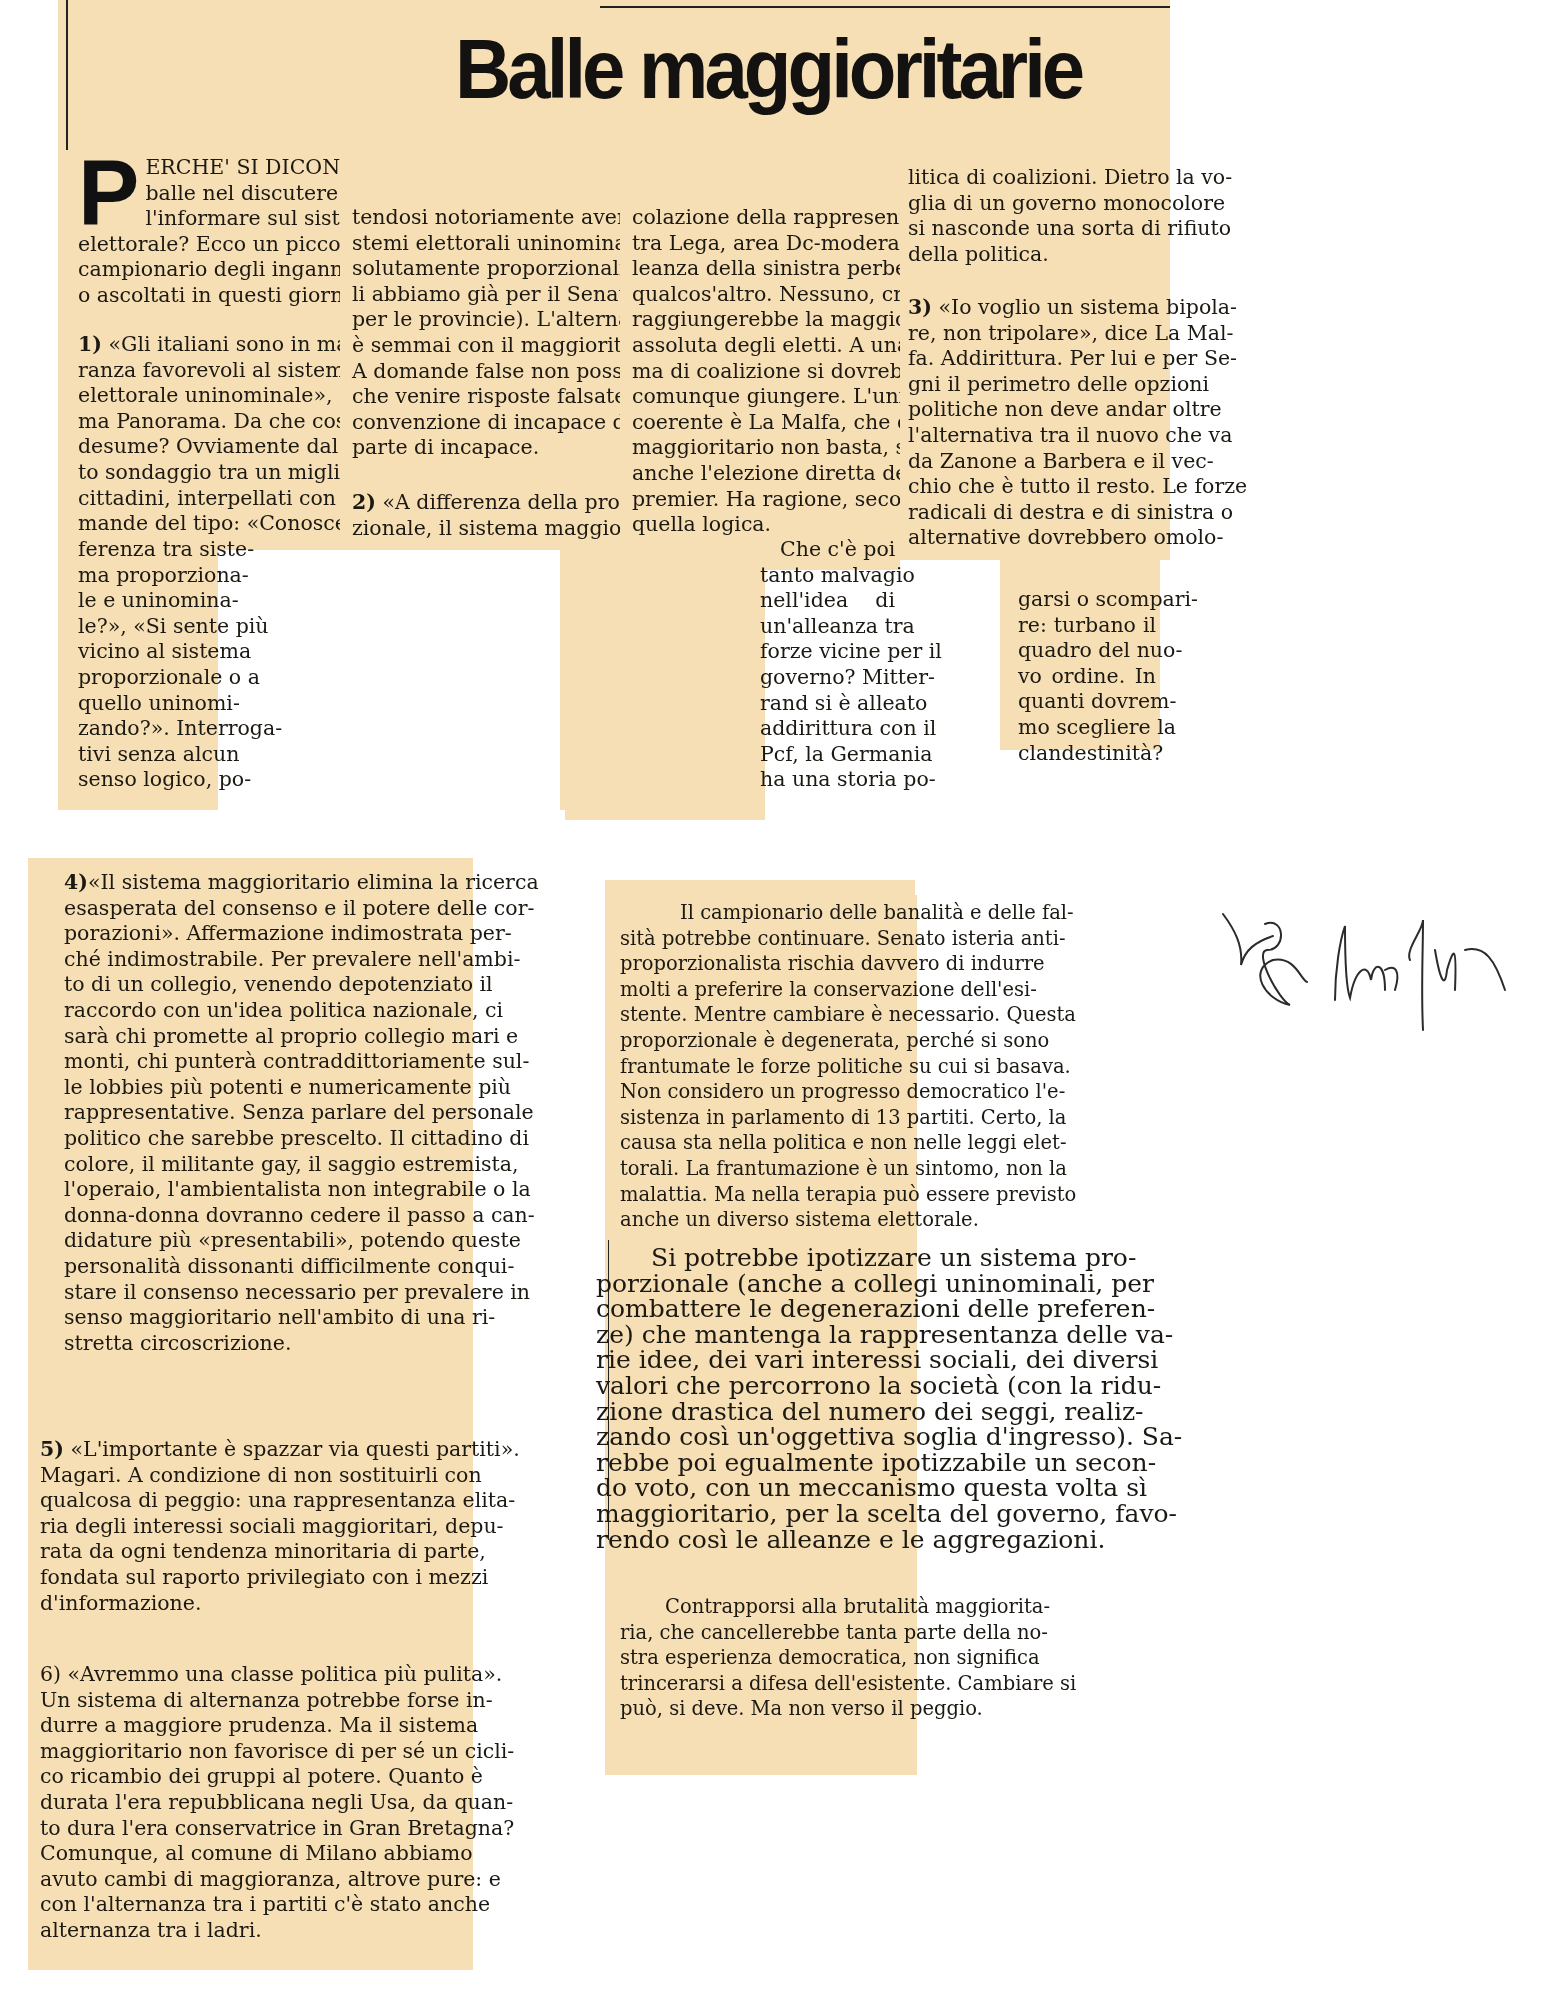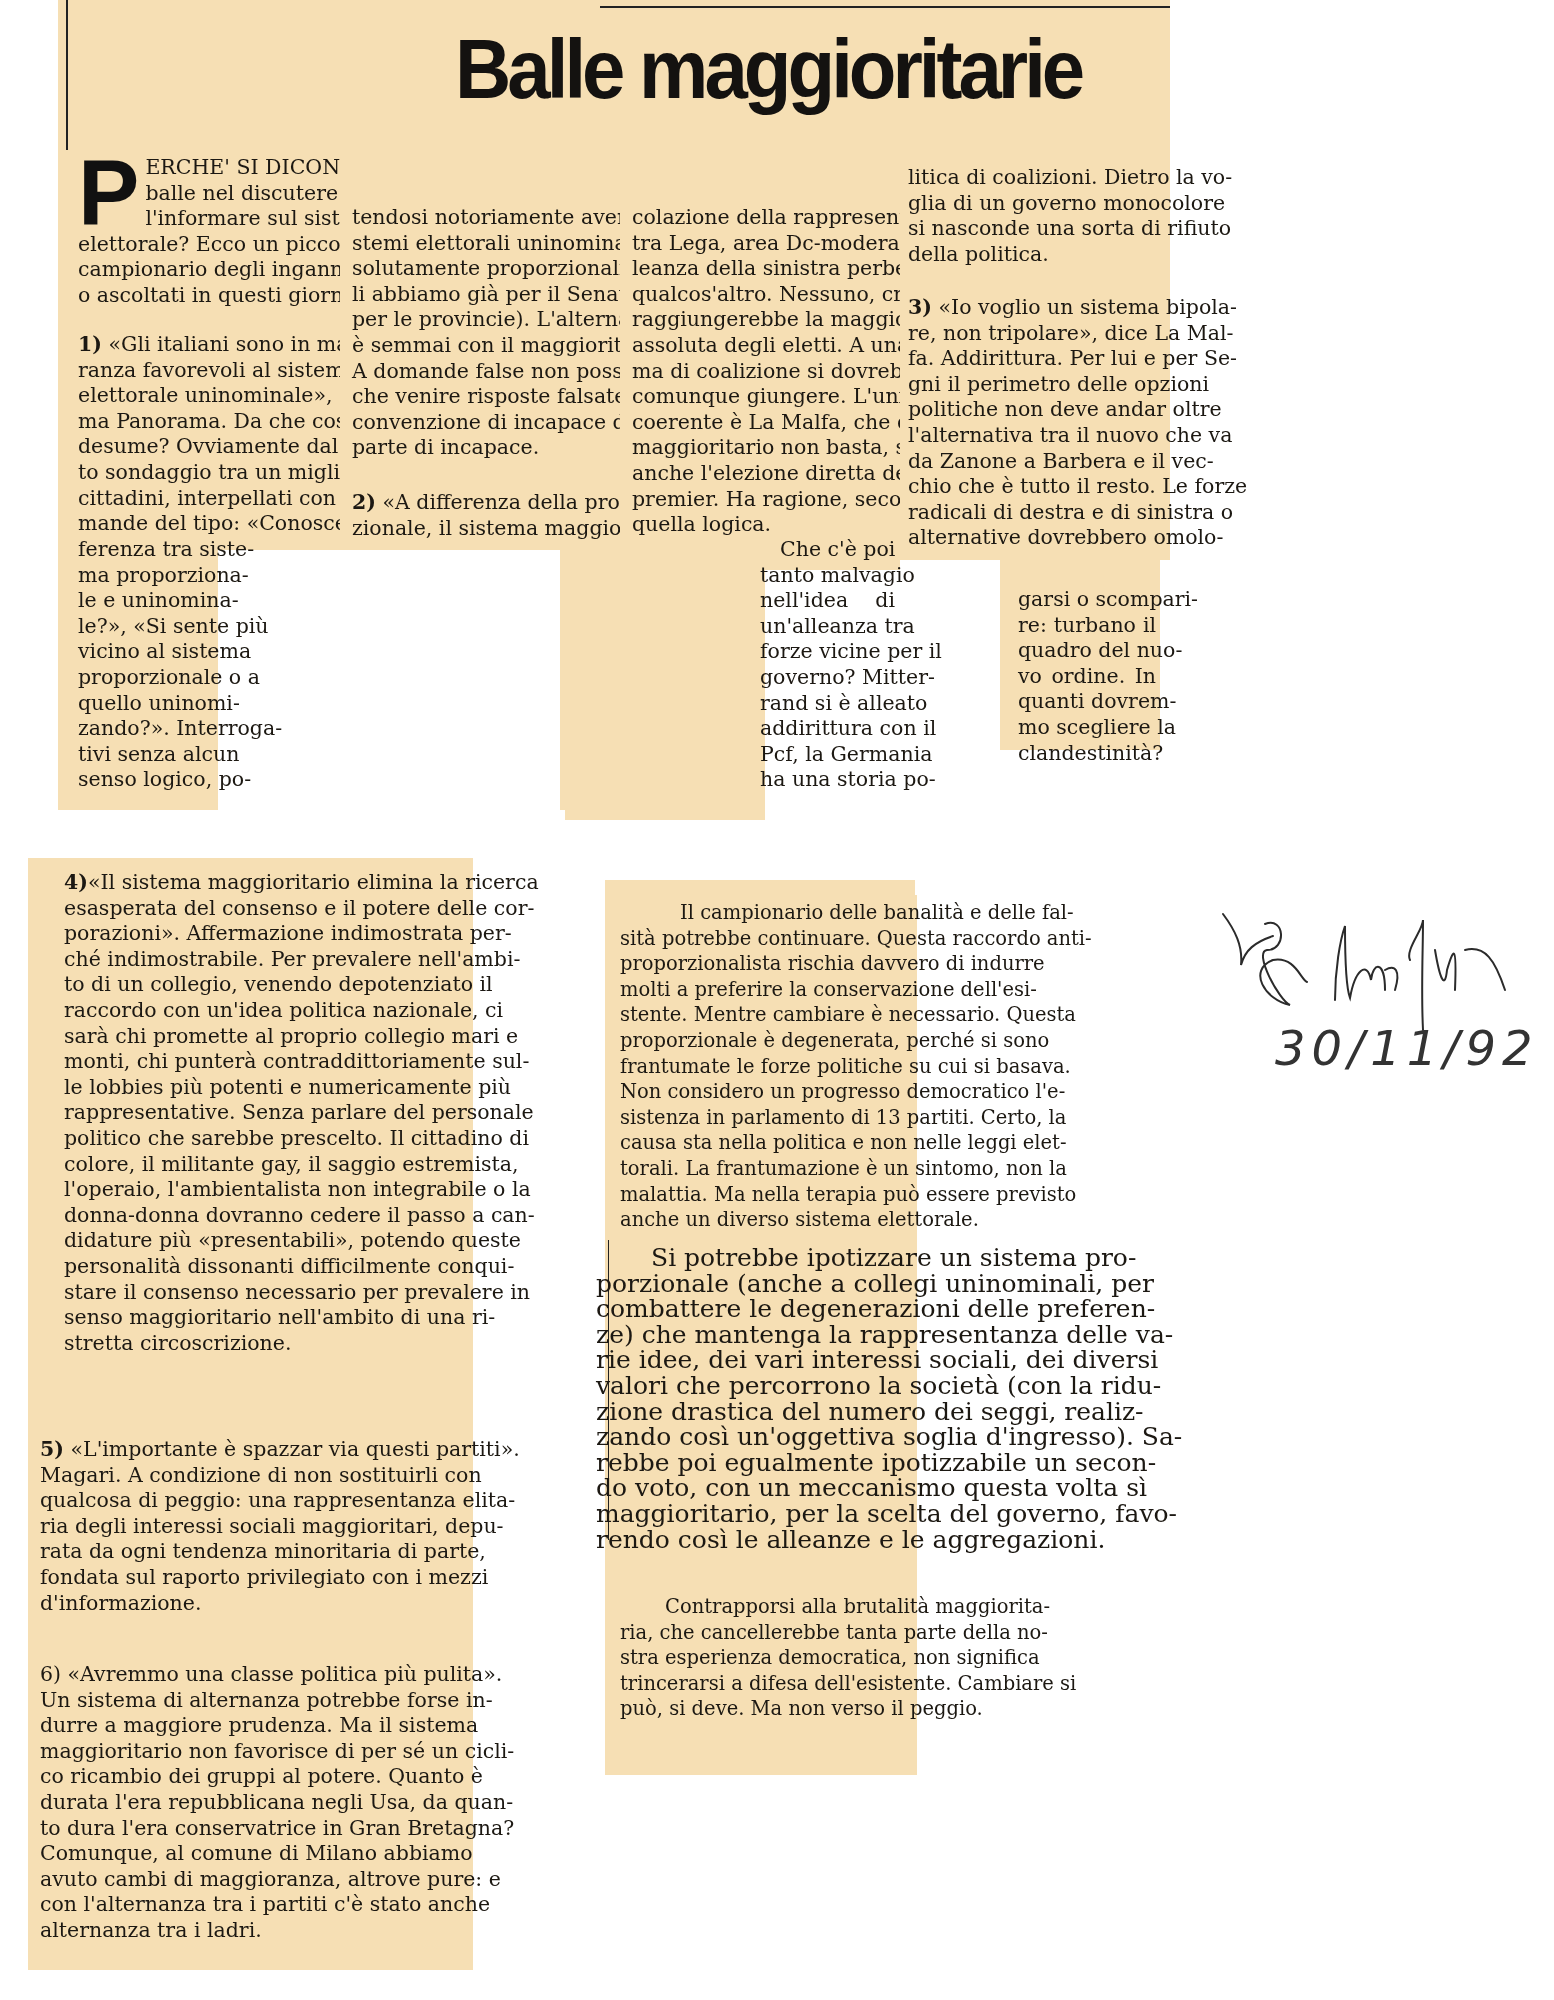--- a/index.html
+++ b/index.html
@@ -194,21 +194,21 @@
   <span class="line">avuto cambi di maggioranza, altrove pure: e</span>
   <span class="line">con l'alternanza tra i partiti c'è stato anche</span>
   <span class="line last">alternanza tra i ladri.</span>
 </div>
 
 <div class="clip" style="left:605px;top:880px;width:310px;height:30px;"></div>
 <div class="clip" style="left:605px;top:895px;width:312px;height:880px;"></div>
 <div class="rule-v" style="left:608px;top:1240px;height:300px;width:1px;"></div>
 <div class="txt" style="left:620px;top:900px;width:290px;font-size:19.5px;line-height:25.6px;">
   <span class="line" style="padding-left:60px;">Il campionario delle banalità e delle fal-</span>
-  <span class="line">sità potrebbe continuare. Questa raccordo anti-</span>
+  <span class="line">sità potrebbe continuare. Senato isteria anti-</span>
   <span class="line">proporzionalista rischia davvero di indurre</span>
   <span class="line">molti a preferire la conservazione dell'esi-</span>
   <span class="line">stente. Mentre cambiare è necessario. Questa</span>
   <span class="line">proporzionale è degenerata, perché si sono</span>
   <span class="line">frantumate le forze politiche su cui si basava.</span>
   <span class="line">Non considero un progresso democratico l'e-</span>
   <span class="line">sistenza in parlamento di 13 partiti. Certo, la</span>
   <span class="line">causa sta nella politica e non nelle leggi elet-</span>
   <span class="line">torali. La frantumazione è un sintomo, non la</span>
   <span class="line">malattia. Ma nella terapia può essere previsto</span>
@@ -240,14 +240,13 @@
   <svg width="340" height="200" viewBox="0 0 340 200" style="position:absolute;left:0;top:0;">
     <g fill="none" stroke="#2b2b2b" stroke-width="2" stroke-linecap="round">
       <path d="M28 24 C40 40, 48 56, 46 75 C50 60, 60 52, 78 46"></path>
       <path d="M70 34 C90 26, 92 60, 72 60 C58 62, 84 110, 95 115 C70 110, 52 80, 78 70 C100 66, 106 90, 112 92"></path>
       <path d="M140 110 C140 80, 145 50, 150 36 C150 70, 152 100, 155 108 C160 80, 172 70, 176 90 C178 72, 190 70, 190 100 M190 80 C200 74, 206 80, 200 100"></path>
       <path d="M215 70 C210 60, 228 40, 228 30 C228 60, 226 100, 228 140"></path>
       <path d="M240 60 C245 90, 250 100, 252 80 C258 60, 262 50, 260 100 M270 60 C290 55, 300 70, 310 100"></path>
     </g>
   </svg>
   <div class="sig" style="opacity:0;left:0;top:0;">Il Manifesto</div>
-  <div class="sig" style="left:80px;top:130px;font-size:48px;letter-spacing:6px;font-style:italic;font-family:'DejaVu Sans', sans-serif;font-weight:normal;color:#333;">30/11/92</div>
 </div>
 
 </body></html>

